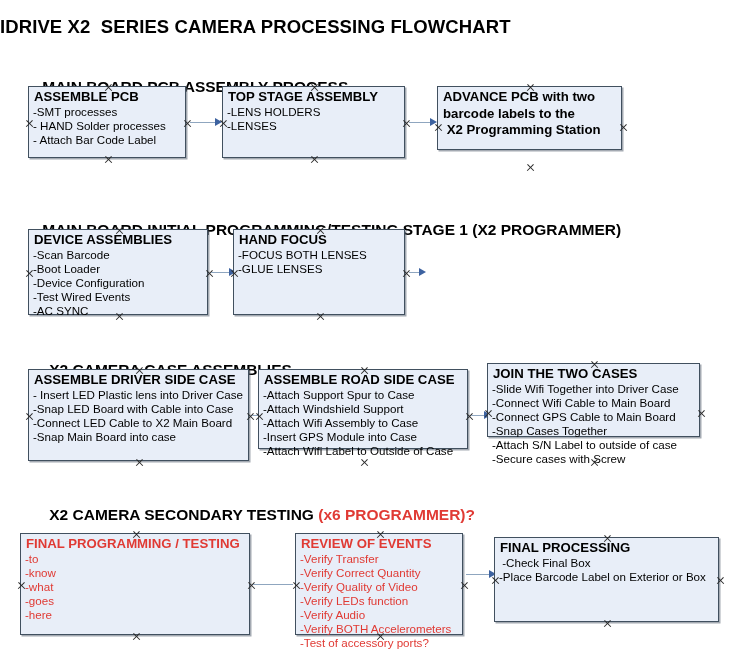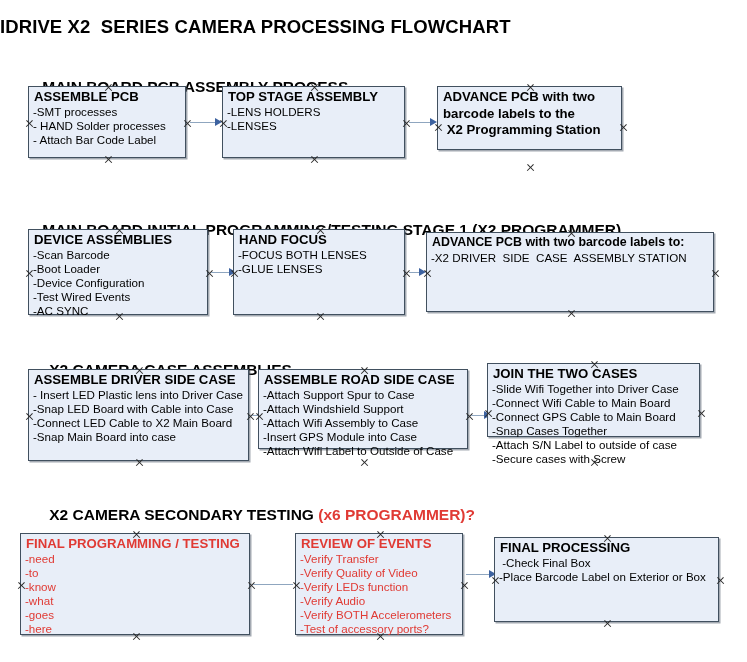--- a/index.html
+++ b/index.html
@@ -172,28 +172,20 @@
     <div class="node-line">-GLUE LENSES</div>
     <div class="handle" style="left:86px; top:0;"></div>
     <div class="handle" style="left:0; top:43px;"></div>
     <div class="handle" style="left:172px; top:43px;"></div>
     <div class="handle" style="left:86px; top:86px;"></div>
   </div>
 
   <div class="conn" style="left:409px; top:272px; width:14px;"></div>
   <div class="arrow-head" style="left:419px; top:267.5px;"></div>
 
-  <div class="node" style="left:426px; top:232px; width:288px; height:80px;">
-    <div class="node-title" style="font-size:12.4px;">ADVANCE PCB with two barcode labels to:</div>
-    <div class="node-line">-X2 DRIVER  SIDE  CASE  ASSEMBLY STATION</div>
-    <div class="handle" style="left:144px; top:0;"></div>
-    <div class="handle" style="left:0; top:40px;"></div>
-    <div class="handle" style="left:288px; top:40px;"></div>
-    <div class="handle" style="left:144px; top:80px;"></div>
-  </div>
 
   <div class="section-header" style="left:32px; top:343px;">
     <span>X2 CAMERA CASE ASSEMBLIES</span>
   </div>
 
   <div class="node" style="left:28px; top:369px; width:221px; height:92px;">
     <div class="node-title">ASSEMBLE DRIVER SIDE CASE</div>
     <div class="node-line">- Insert LED Plastic lens into Driver Case</div>
     <div class="node-line">-Snap LED Board with Cable into Case</div>
     <div class="node-line">-Connect LED Cable to X2 Main Board</div>
@@ -236,37 +228,37 @@
     <div class="handle" style="left:213px; top:49px;"></div>
     <div class="handle" style="left:106px; top:98px;"></div>
   </div>
 
   <div class="section-header" style="left:32px; top:488px;">
     <span>X2 CAMERA SECONDARY TESTING </span><span class="accent">(x6 PROGRAMMER)?</span>
   </div>
 
   <div class="node red" style="left:20px; top:533px; width:230px; height:102px;">
     <div class="node-title">FINAL PROGRAMMING / TESTING</div>
-    <div class="node-line">-need</div>
     <div class="node-line">-to</div>
     <div class="node-line">-know</div>
     <div class="node-line">-what</div>
     <div class="node-line">-goes</div>
     <div class="node-line">-here</div>
     <div class="handle" style="left:115px; top:0;"></div>
     <div class="handle" style="left:0; top:51px;"></div>
     <div class="handle" style="left:230px; top:51px;"></div>
     <div class="handle" style="left:115px; top:102px;"></div>
   </div>
 
   <div class="conn" style="left:253px; top:584px; width:40px;"></div>
 
   <div class="node red" style="left:295px; top:533px; width:168px; height:102px;">
     <div class="node-title">REVIEW OF EVENTS</div>
     <div class="node-line">-Verify Transfer</div>
+    <div class="node-line">-Verify Correct Quantity</div>
     <div class="node-line">-Verify Quality of Video</div>
     <div class="node-line">-Verify LEDs function</div>
     <div class="node-line">-Verify Audio</div>
     <div class="node-line">-Verify BOTH Accelerometers</div>
     <div class="node-line">-Test of accessory ports?</div>
     <div class="handle" style="left:84px; top:0;"></div>
     <div class="handle" style="left:0; top:51px;"></div>
     <div class="handle" style="left:168px; top:51px;"></div>
     <div class="handle" style="left:84px; top:102px;"></div>
   </div>

